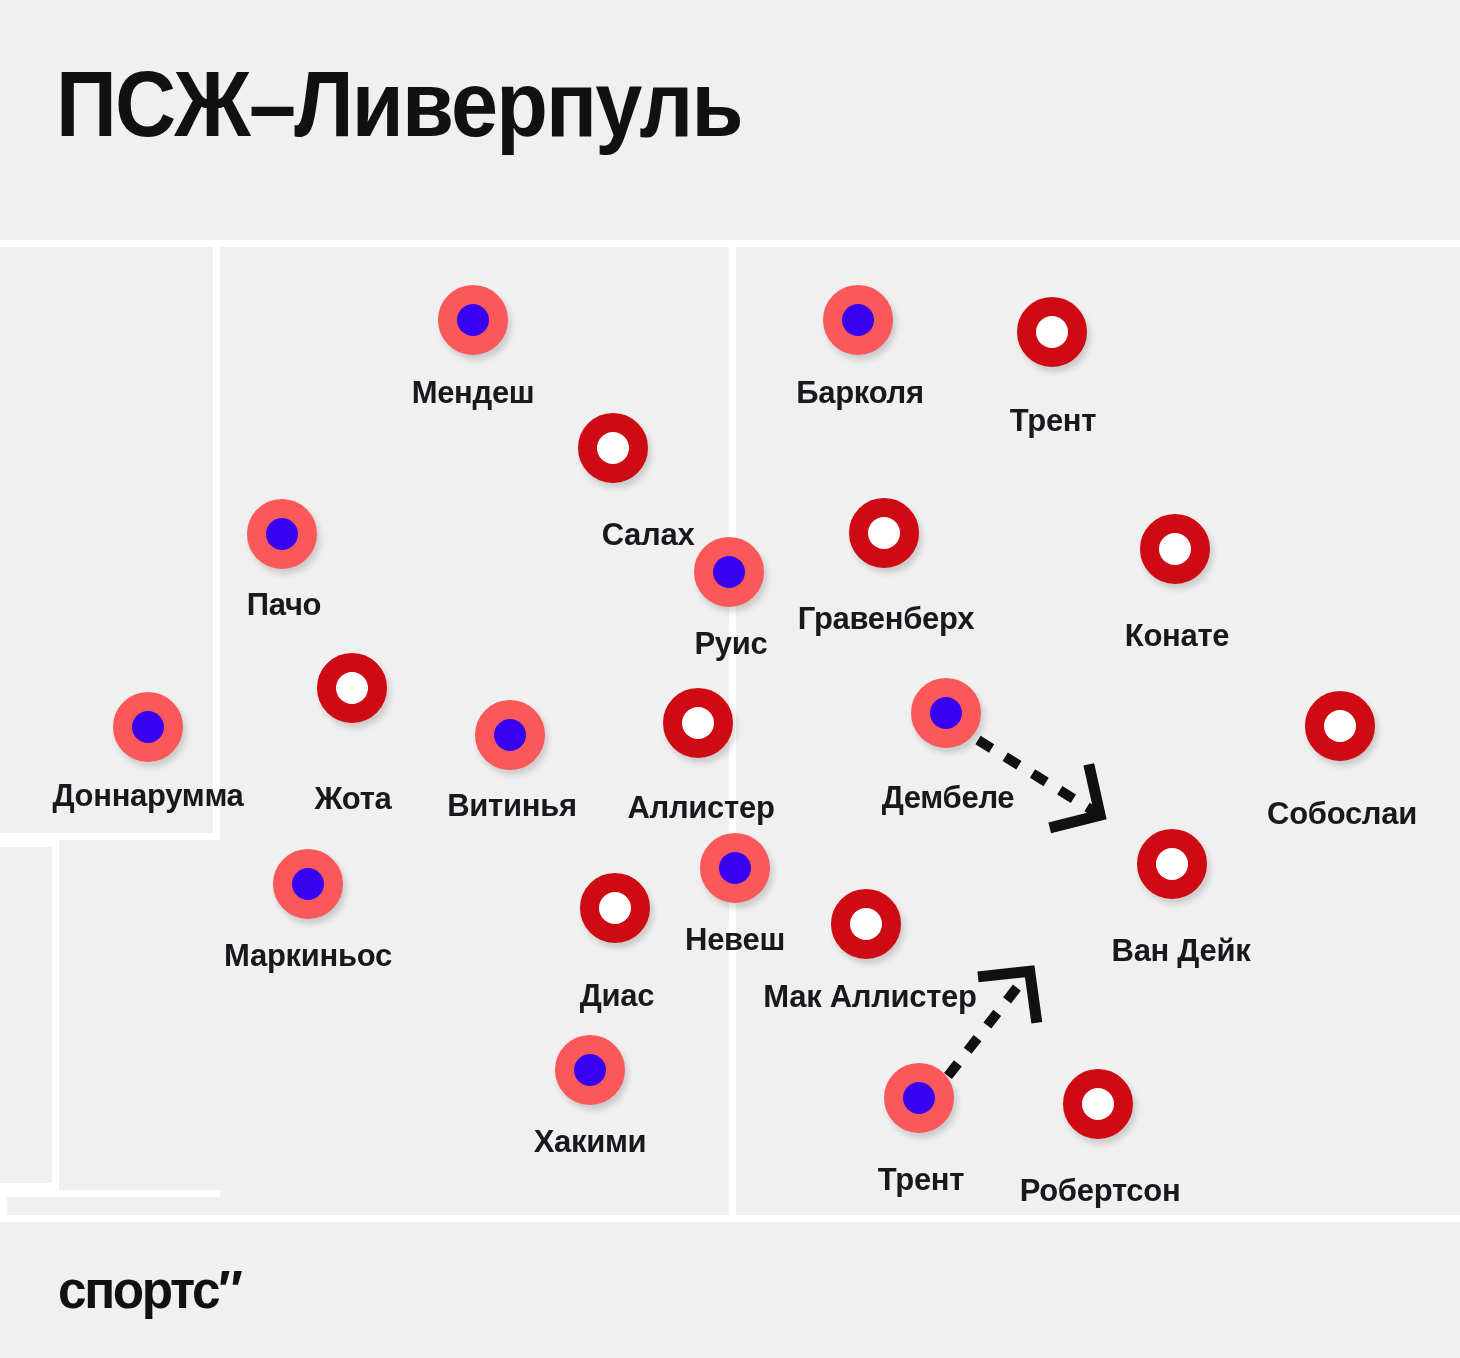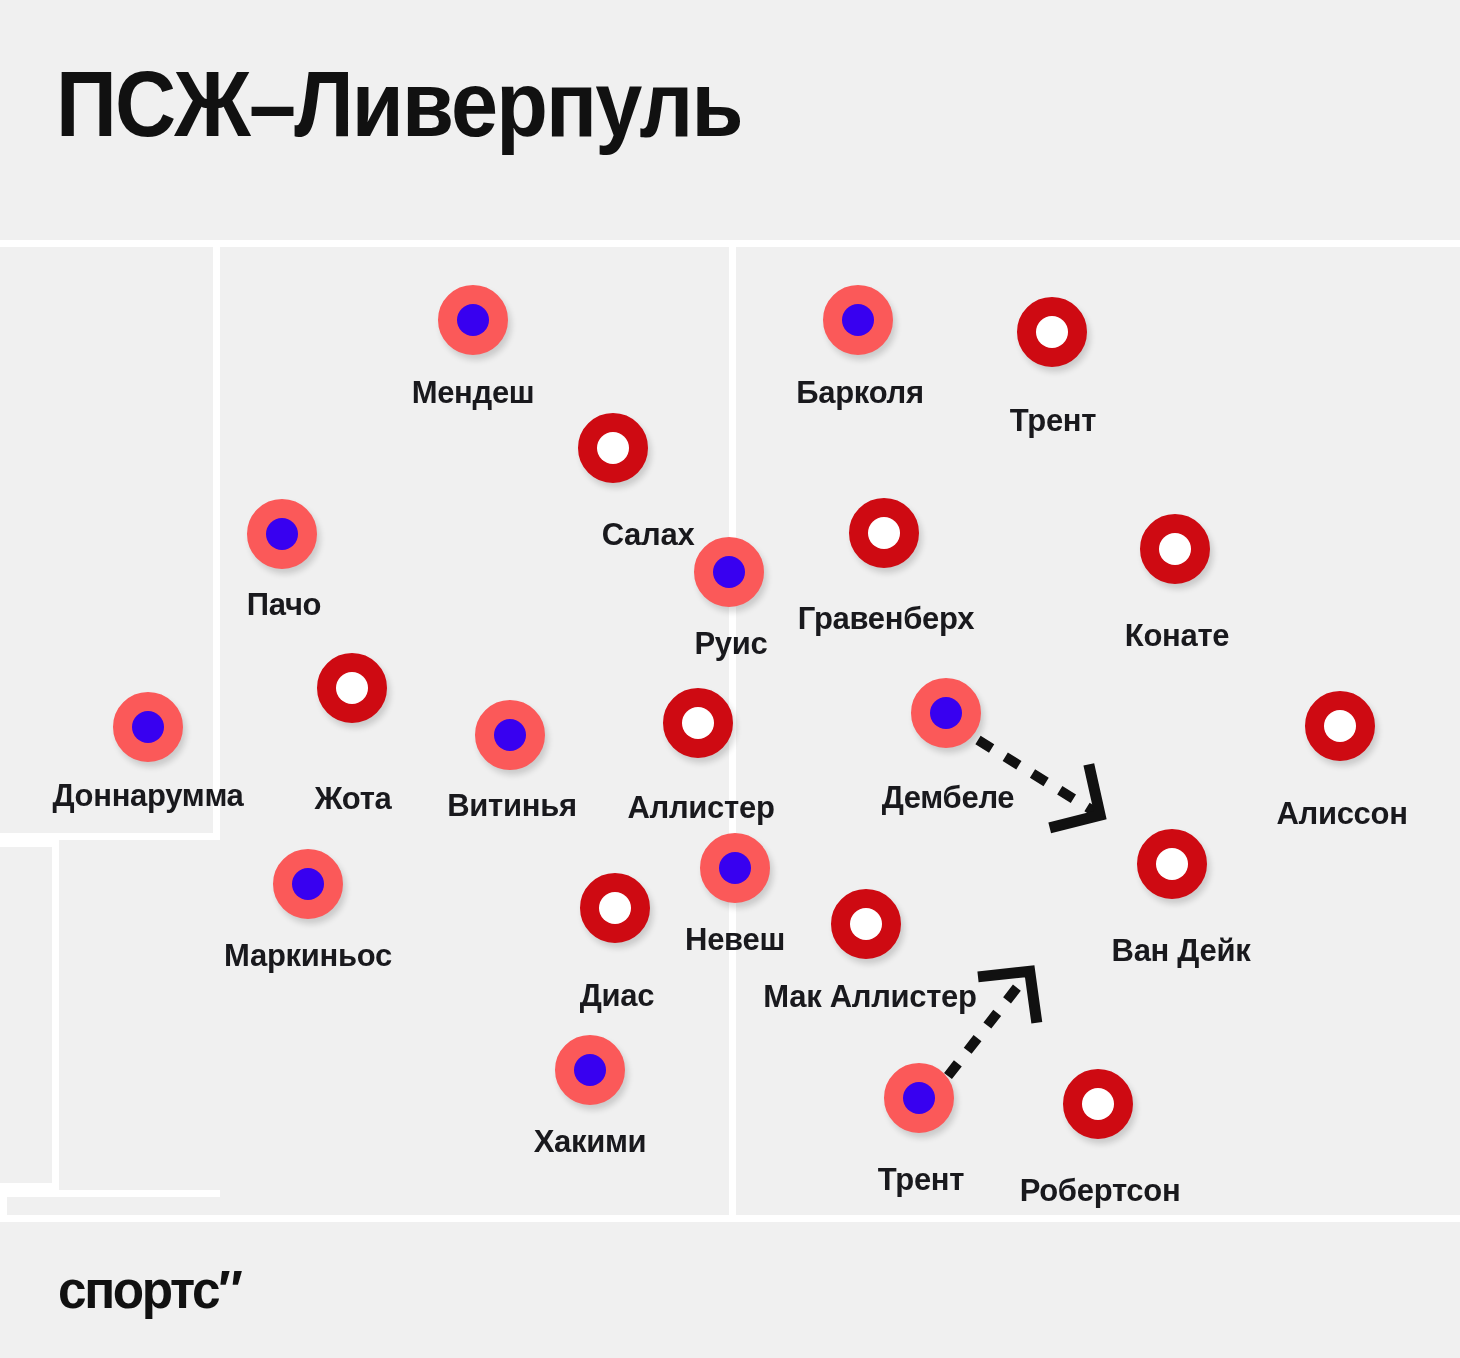--- a/index.html
+++ b/index.html
@@ -290,21 +290,21 @@
           <div class="marker lfc">
             <span class="pip"></span>
           </div>
         </div>
         <div class="plabel" style="left: 701px; top: 550px;">Аллистер</div>
         <div class="player" style="left: 1340px; top: 486px;">
           <div class="marker lfc">
             <span class="pip"></span>
           </div>
         </div>
-        <div class="plabel" style="left: 1342px; top: 556px;">Алиссон</div>
+        <div class="plabel" style="left: 1342px; top: 556px;">Собослаи</div>
         <div class="player" style="left: 1172px; top: 624px;">
           <div class="marker lfc">
             <span class="pip"></span>
           </div>
         </div>
         <div class="plabel" style="left: 1181px; top: 693px;">Ван Дейк</div>
         <div class="player" style="left: 615px; top: 668px;">
           <div class="marker lfc">
             <span class="pip"></span>
           </div>

